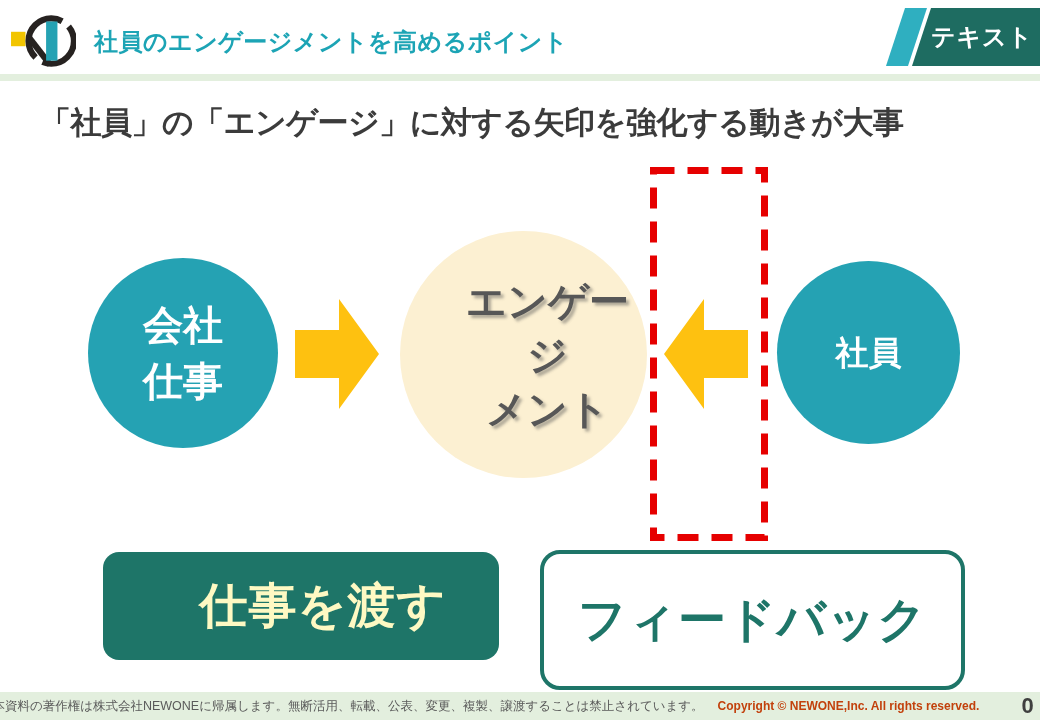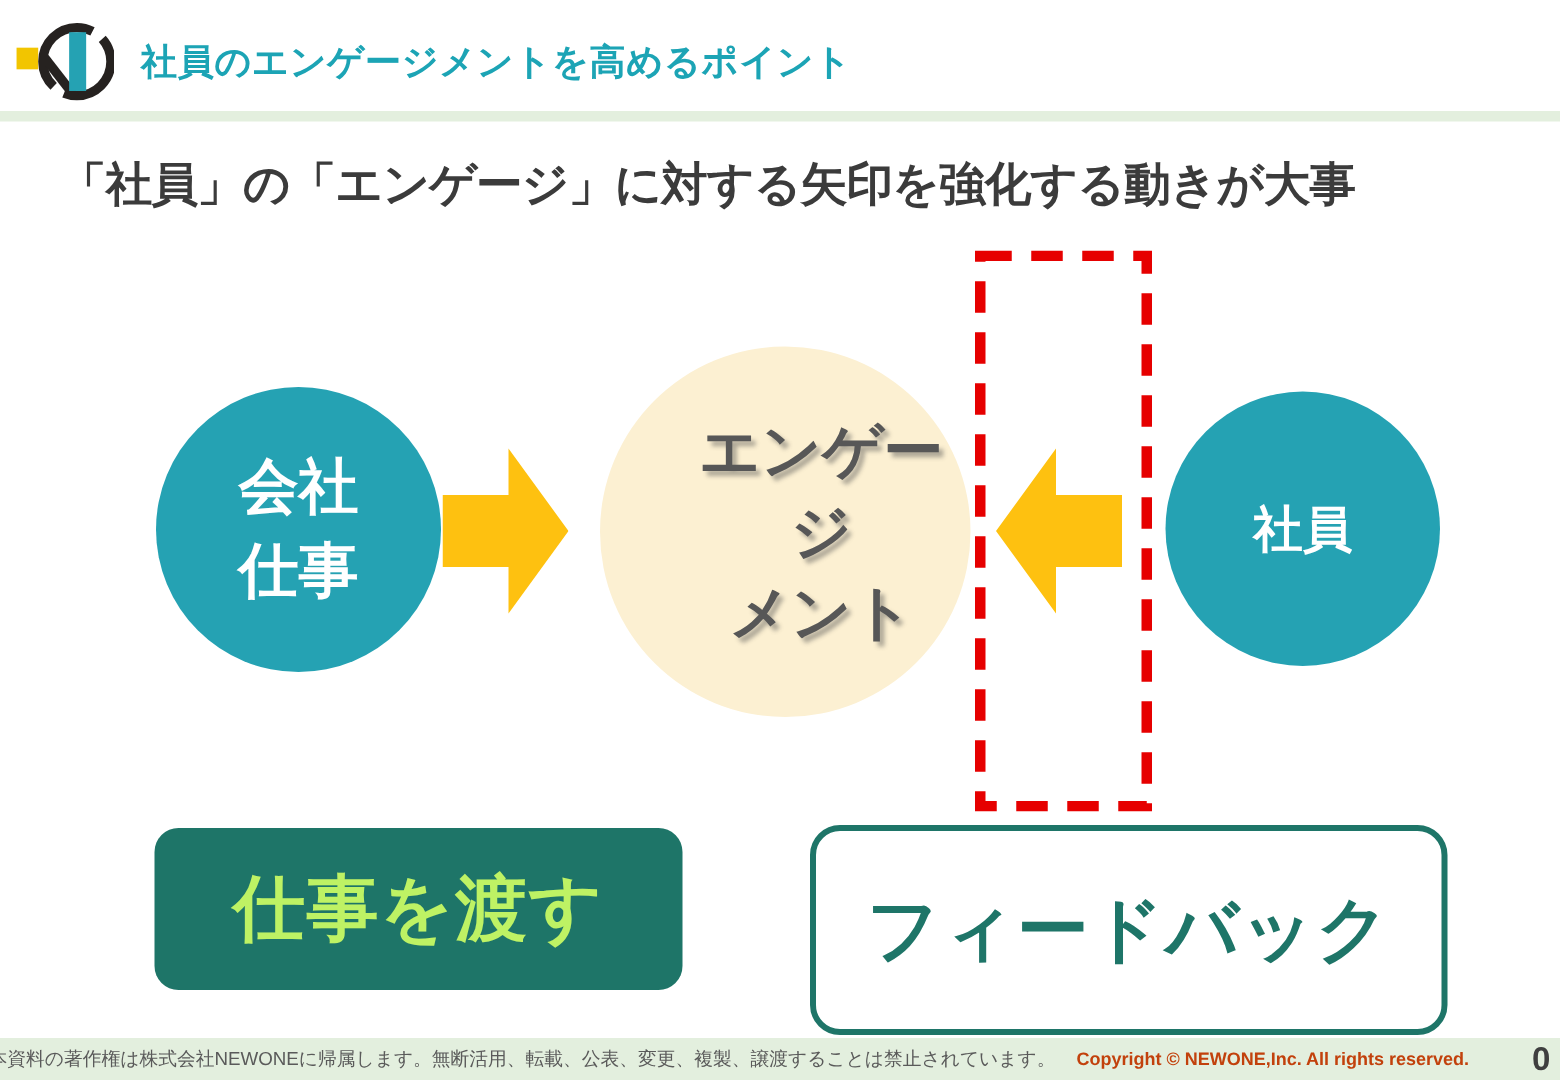--- a/index.html
+++ b/index.html
@@ -23,42 +23,42 @@
   }
   .header-line{position:absolute;left:0;top:74px;width:1040px;height:7px;background:var(--footer-bg);}
   
   .subtitle{
     position:absolute;left:40px;top:102px;font-size:31px;font-weight:bold;
     color:var(--text-dark);letter-spacing:-0.5px;white-space:nowrap;
   }
   
   .circle{position:absolute;border-radius:50%;display:flex;flex-direction:column;
     align-items:center;justify-content:center;text-align:center;}
-  .circle-left{left:104px;top:258px;width:190px;height:190px;background:var(--teal);text-align:center;}
+  .circle-left{left:88px;top:258px;width:190px;height:190px;background:var(--teal);text-align:center;}
   .circle-left .ln{color:#fff;font-size:40px;font-weight:bold;line-height:56px;}
   .circle-center{left:400px;top:231px;width:247px;height:247px;background:var(--cream);}
   .circle-center .ln{
     color:var(--gray-text);font-size:40px;font-weight:bold;line-height:54px;
     text-shadow:3px 3px 3px rgba(80,80,80,0.45);
     margin-left:48px;
   }
   .circle-right{left:777px;top:261px;width:183px;height:183px;background:var(--teal);}
   .circle-right .ln{color:#fff;font-size:33px;font-weight:bold;line-height:50px;}
   .arrow{position:absolute;}
   .arrow-right{left:295px;top:294px;}
   .arrow-left{left:664px;top:294px;}
   .dashed-box{position:absolute;left:650px;top:167px;z-index:5;}
   
   .action-box{
     position:absolute;display:flex;align-items:center;justify-content:center;
     font-weight:bold;font-size:48px;letter-spacing:1px;
   }
   .box-filled{
     left:103px;top:552px;width:352px;height:108px;border-radius:16px;
-    background:var(--green-dark);color:#bef264;
+    background:var(--green-dark);color:#fef9c3;padding-left:44px;
   }
   .box-outline{
     left:540px;top:550px;width:425px;height:140px;border-radius:20px;
     background:#ffffff;border:4px solid var(--green-dark);color:var(--green-dark);
     box-sizing:border-box;
   }
   
   .footer{
     position:absolute;left:0;bottom:0;width:1040px;height:28px;background:var(--footer-bg);
     display:flex;align-items:center;justify-content:center;
@@ -75,20 +75,27 @@
 
   <svg class="logo" viewBox="0 0 64 64" width="66" height="66">
     <rect x="1" y="25" width="14" height="14" fill="#F2C500"></rect>
     <circle cx="40" cy="34" r="22" fill="none" stroke="#262220" stroke-width="6" stroke-dasharray="63 8" stroke-dashoffset="20"></circle>
     <line x1="18" y1="30" x2="39" y2="57" stroke="#262220" stroke-width="6"></line>
     <rect x="35" y="15" width="11" height="38" fill="#25A2B3"></rect>
   </svg>
 
   <div class="page-title">社員のエンゲージメントを高めるポイント</div>
 
+  <div class="badge">
+    <svg width="172" height="58" viewBox="0 0 172 58">
+      <polygon points="37,0 59,0 40,58 18,58" fill="#2FAFC0"></polygon>
+      <polygon points="63,0 172,0 172,58 44,58" fill="#1E6C61"></polygon>
+    </svg>
+    <span class="badge-label">テキスト</span>
+  </div>
 
   <div class="header-line"></div>
 
   <div class="subtitle">「社員」の「エンゲージ」に対する矢印を強化する動きが大事</div>
 
   <div class="circle circle-left">
     <div class="ln">会社</div>
     <div class="ln">仕事</div>
   </div>
 

